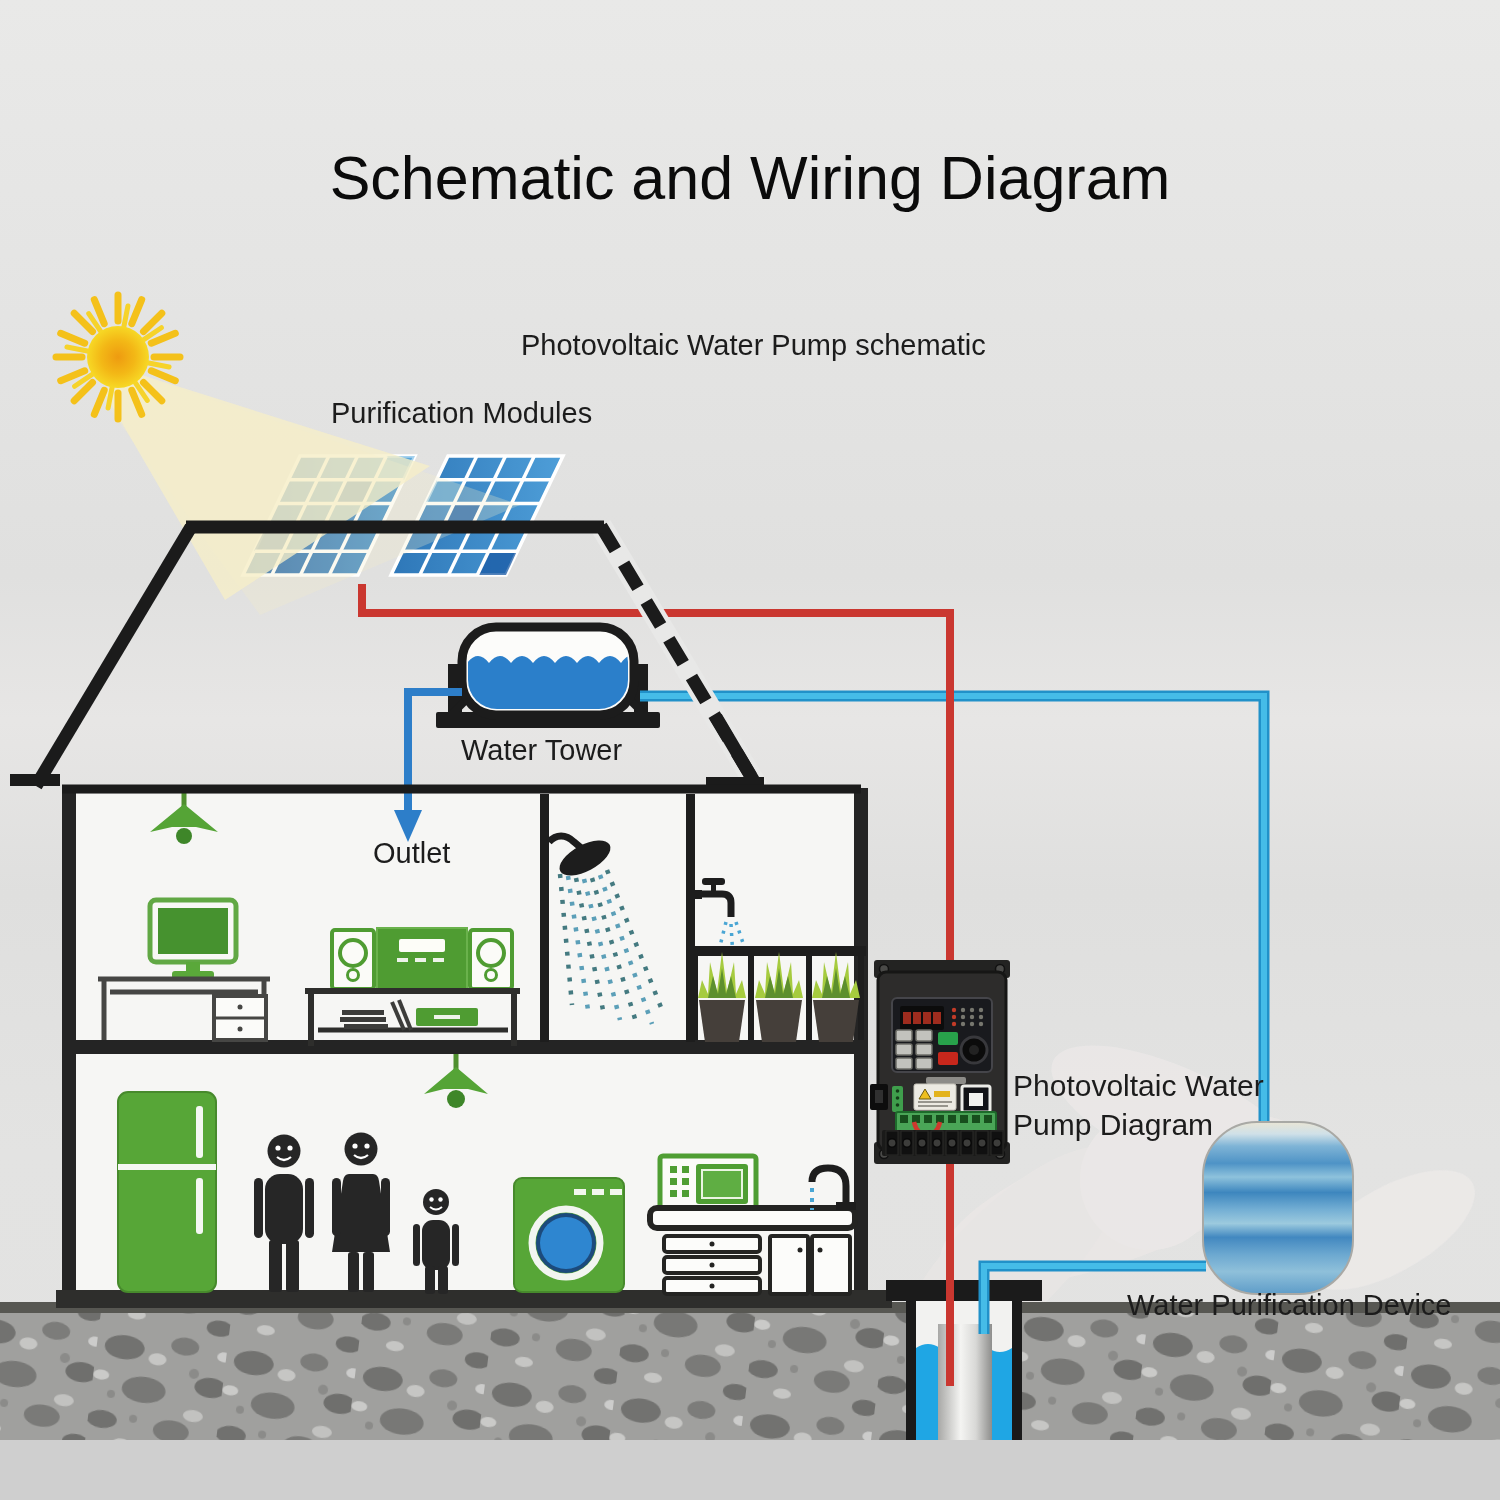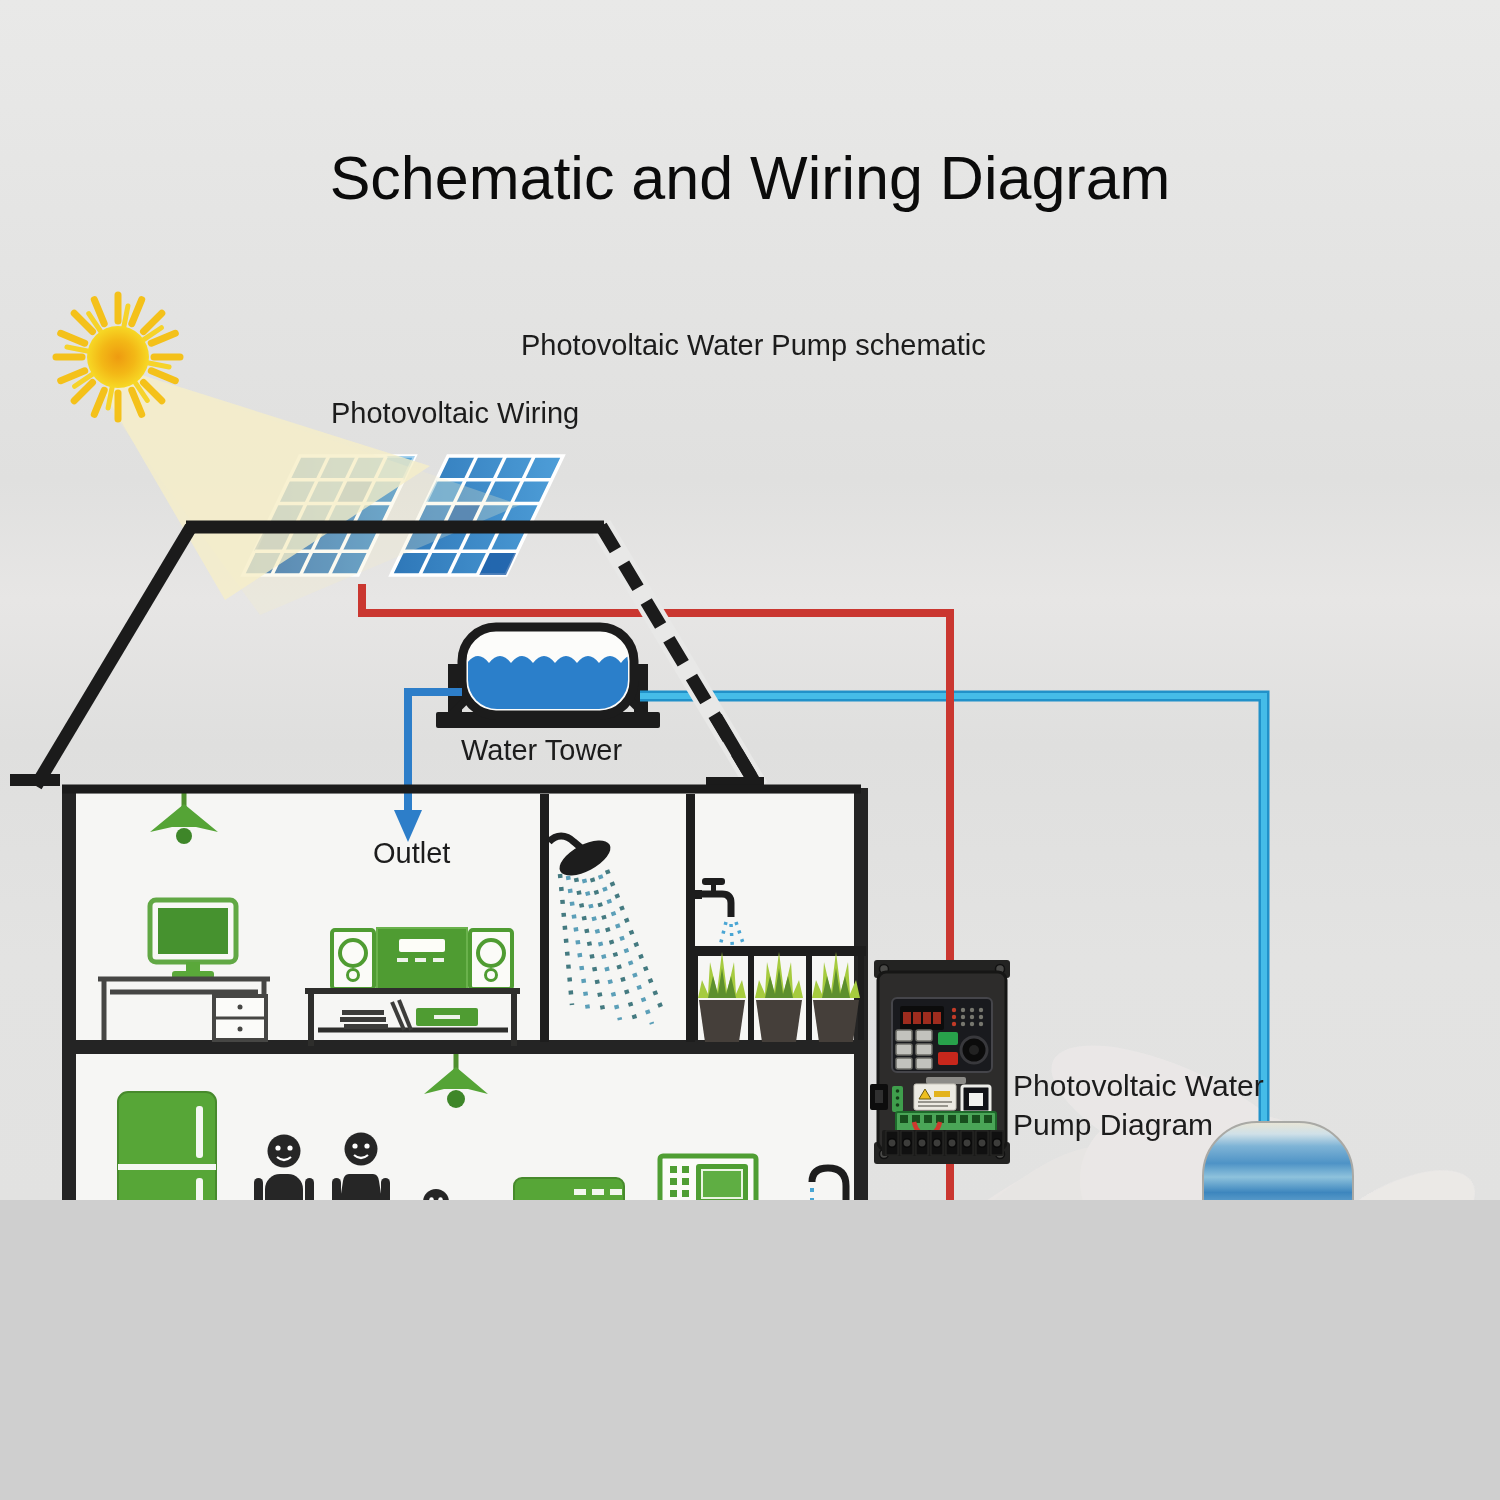--- a/index.html
+++ b/index.html
@@ -1,17 +1,17 @@
 <!DOCTYPE html>
 <html><head>
 <meta charset="utf-8">
 <style>
   html,body{margin:0;padding:0;background:#cfcfcf;}
   .canvas{
-    position:relative;width:1500px;height:1200px;overflow:hidden;
+    position:relative;width:1500px;height:1440px;overflow:hidden;
     background:linear-gradient(180deg,#e9e9e8 0%,#e4e4e3 22%,#e0e0df 40%,#e7e6e5 50%,#dfdfde 62%,#e3e3e2 80%,#e2e2e1 100%);
     font-family:"Liberation Sans", sans-serif;
   }
   svg.scene{position:absolute;left:0;top:0;}
   .lbl{position:absolute;color:#1c1c1c;white-space:nowrap;}
   .title{left:0;top:143px;width:1500px;text-align:center;font-size:61px;color:#0b0b0b;}
   .cap{font-size:29px;}
   .schematic-cap{left:521px;top:329px;}
   .modules-cap{left:331px;top:397px;}
   .tower-cap{left:461px;top:734px;}
@@ -497,21 +497,22 @@
           <line x1="21" y1="21" x2="37" y2="37"></line>
       <line x1="-21" y1="21" x2="-37" y2="37"></line>
           <line x1="21" y1="-21" x2="37" y2="-37"></line>
     </g>
     <circle cx="0" cy="0" r="31" fill="url(#sunGrad)"></circle>
   </g>
 </svg>
 
 <div class="lbl title">Schematic and Wiring Diagram</div>
 <div class="lbl cap schematic-cap">Photovoltaic Water Pump schematic</div>
-<div class="lbl cap modules-cap">Photovoltaic Wiring</div>
+<div class="lbl cap modules-cap">Purification Modules</div>
 <div class="lbl cap tower-cap">Water Tower</div>
 <div class="lbl cap outlet-cap">Outlet</div>
 <div class="lbl inv-cap">
   <div>Photovoltaic Water</div>
   <div>Pump Diagram</div>
 </div>
+<div class="lbl cap purifier-cap">Water Purification Device</div>
 
 </div>
 
 </body></html>

